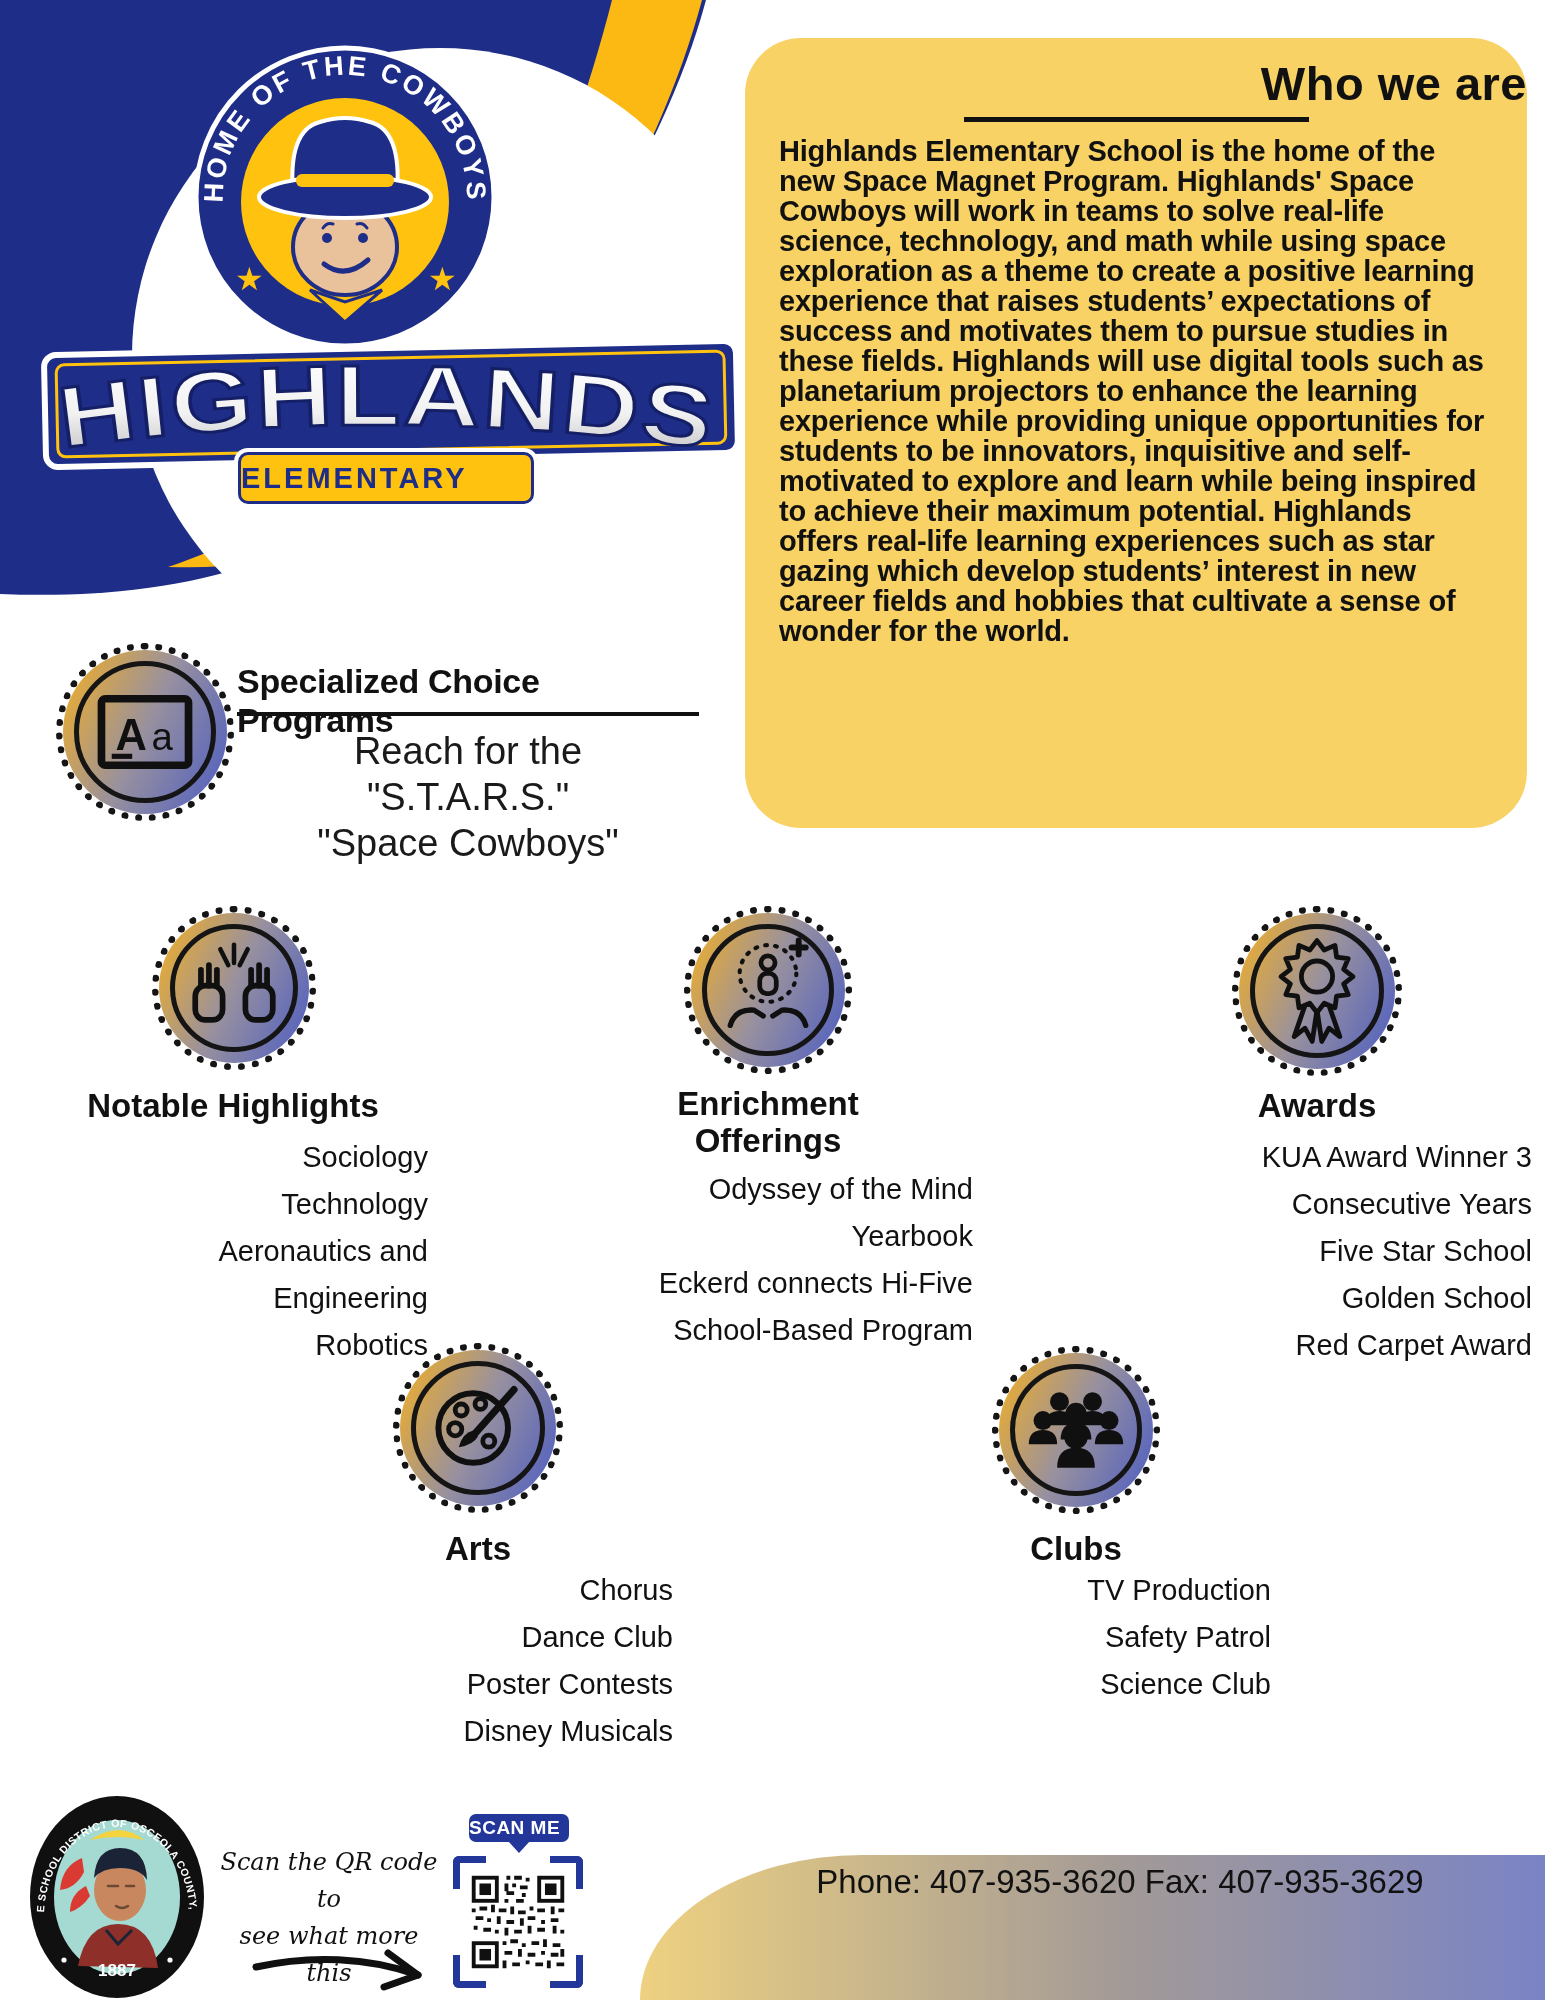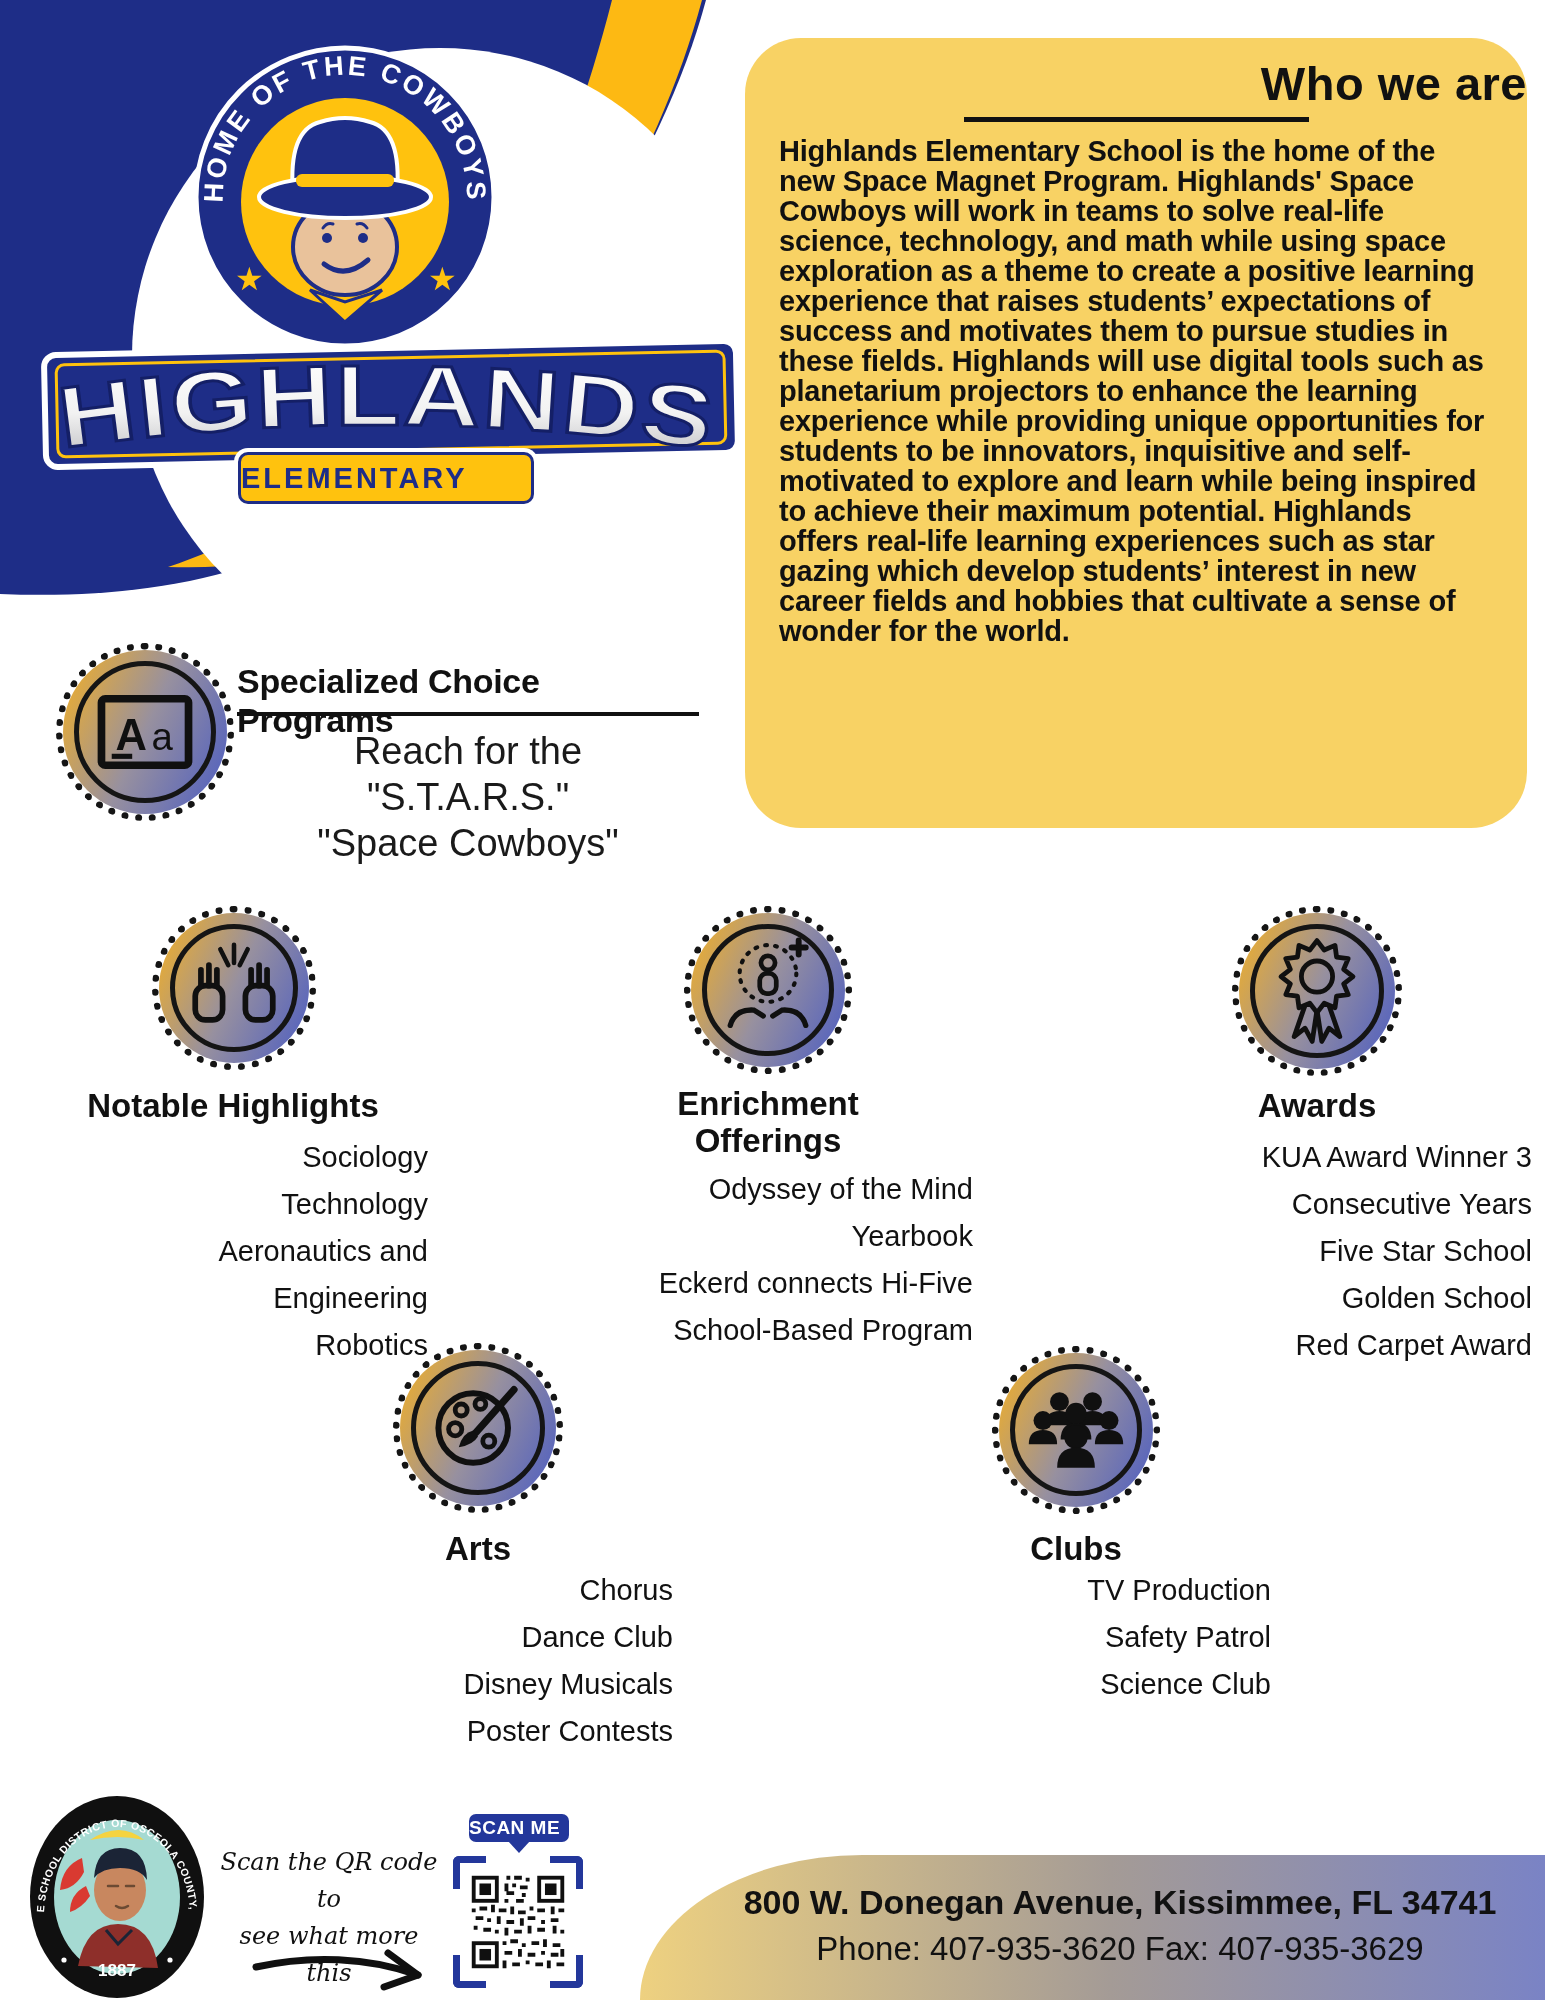--- a/index.html
+++ b/index.html
@@ -208,22 +208,22 @@
       <circle cx="31" cy="51" r="5.5" fill="none" stroke="#101010" stroke-width="4"></circle>
       <circle cx="59" cy="61" r="5" fill="none" stroke="#101010" stroke-width="4"></circle>
       <path d="M80 18 L48 54" stroke="#101010" stroke-width="6" stroke-linecap="round"></path>
       <path d="M46 52 q-9 2 -12 14 q12 -2 16 -9 z" fill="#101010"></path>
     </svg>
   </div>
   <div class="sec-head" style="left:283px;top:1530px;width:390px;">Arts</div>
   <div class="list" style="left:283px;top:1567px;width:390px;">
     <div class="item">Chorus</div>
     <div class="item">Dance Club</div>
+    <div class="item">Poster Contests</div>
     <div class="item">Disney Musicals</div>
-    <div class="item">Poster Contests</div>
   </div>
 
   <div class="medal" style="left:999px;top:1353px;width:154px;height:154px;">
     <div class="wreath"></div>
     <div class="ring"></div>
     <svg viewBox="0 0 100 100">
       <g fill="#101010">
         <circle cx="36" cy="26" r="8"></circle>
           <circle cx="64" cy="26" r="8"></circle>
         <path d="M24 46 q0-12 12-12 t12 12z M52 46 q0-12 12-12 t12 12z"></path>
@@ -294,17 +294,16 @@
           <rect x="10" y="78" width="20" height="20" fill="#fff"></rect>
         <rect x="14" y="14" width="12" height="12"></rect>
           <rect x="82" y="14" width="12" height="12"></rect>
           <rect x="14" y="82" width="12" height="12"></rect>
         <path d="M42 6h4v4h-4z M50 6h8v4h-8z M62 8h4v4h-4z M40 14h4v8h-4z M48 14h4v4h-4z M56 16h8v4h-8z M42 22h8v4h-8z M58 24h4v4h-4z M40 30h4v4h-4z M52 30h8v4h-8z M6 40h4v4h-4z M14 38h8v4h-8z M26 36h4v8h-4z M34 40h8v4h-8z M46 38h4v8h-4z M54 42h8v4h-8z M66 38h4v4h-4z M74 40h8v4h-8z M88 38h4v8h-4z M96 40h6v4h-6z M10 48h8v4h-8z M22 50h4v4h-4z M32 48h4v8h-4z M42 52h8v4h-8z M56 50h4v8h-4z M64 48h8v4h-8z M78 52h4v4h-4z M88 50h8v4h-8z M8 58h4v4h-4z M18 60h8v4h-8z M30 62h4v4h-4z M40 60h4v8h-4z M50 62h8v4h-8z M64 58h4v8h-4z M74 60h8v4h-8z M90 58h4v8h-4z M98 62h4v4h-4z M38 74h4v4h-4z M46 72h8v4h-8z M58 76h4v4h-4z M68 74h8v4h-8z M80 72h4v8h-4z M90 76h8v4h-8z M40 84h8v4h-8z M54 82h4v8h-4z M64 86h8v4h-8z M78 84h4v4h-4z M88 86h8v4h-8z M98 82h4v8h-4z M38 94h4v8h-4z M48 96h8v4h-8z M62 94h4v4h-4z M72 96h8v4h-8z M84 94h4v8h-4z M94 96h8v4h-8z"></path>
       </g>
     </svg>
   </div>
 
   <div id="bar" class="abs">
-    <div id="bar-address">800 W. Donegan Avenue, Kissimmee, FL 34741</div>
     <div id="bar-phone">Phone: 407-935-3620 Fax: 407-935-3629</div>
   </div>
 
 </div>
 
 </body></html>

